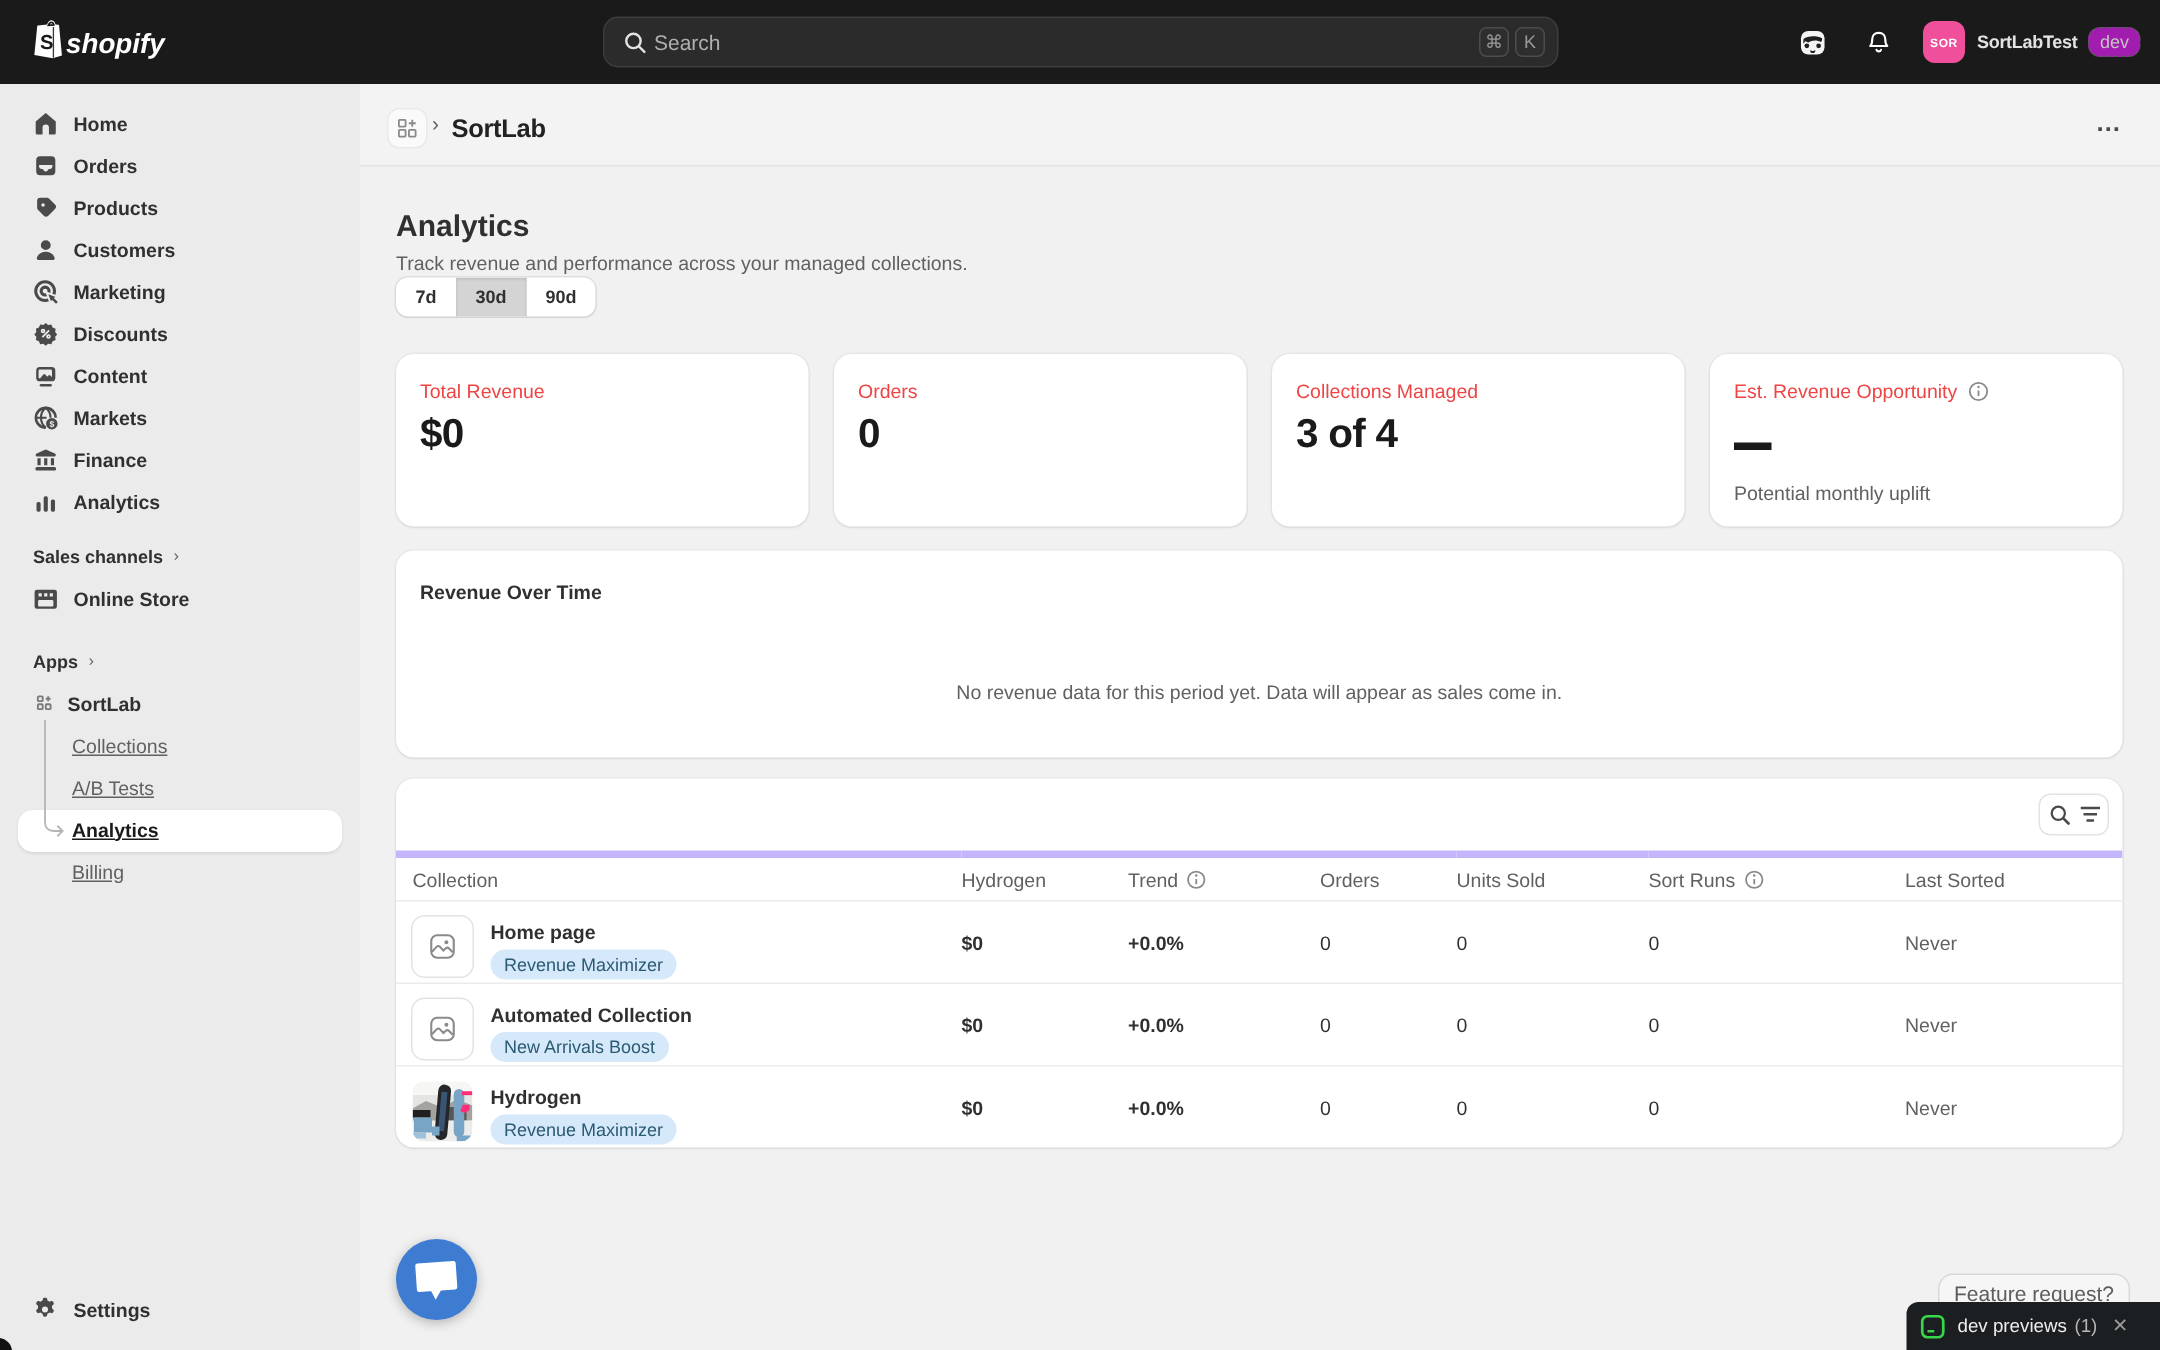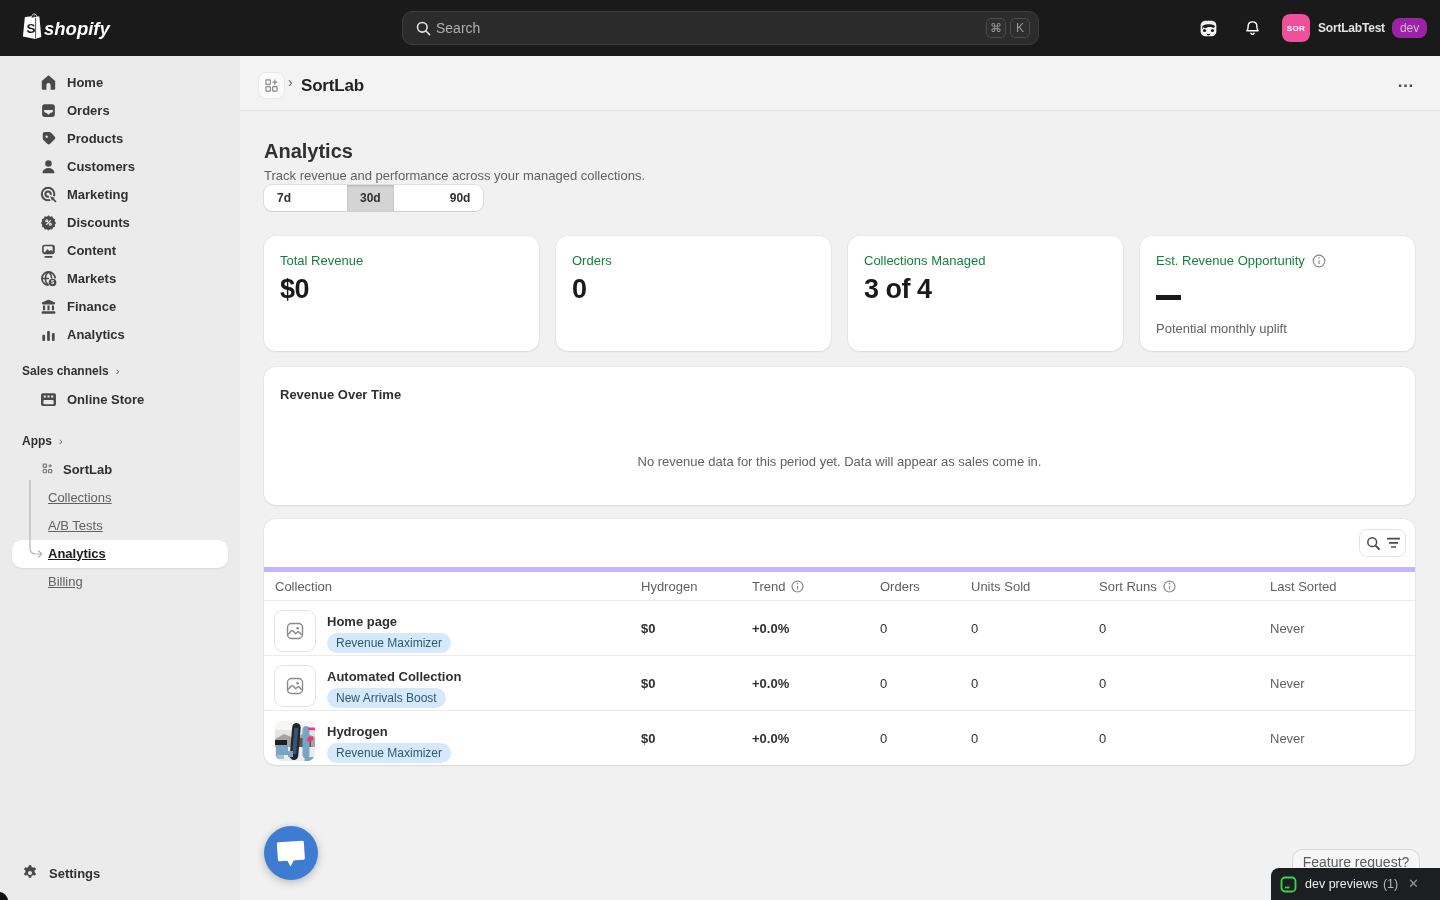--- a/index.html
+++ b/index.html
@@ -10,45 +10,45 @@
 .searchbox { position:absolute; left:402px; top:11px; width:637px; height:34px; background:#2b2b2b; border:1px solid #3d3d3d; border-radius:10px; display:flex; align-items:center; padding:0 8px 0 13px; }
 .searchbox .stext { color:#b0b0b0; font-size:14px; margin-left:5px; flex:1; }
 .kbd { width:20px; height:20px; border:1px solid #4d4d4d; border-radius:5px; background:#2e2e2e; color:#9a9a9a; font-size:12px; display:flex; align-items:center; justify-content:center; margin-left:4px; }
 .tb-ic { position:absolute; top:0; height:56px; display:flex; align-items:center; }
 .avatar { width:28px; height:28px; border-radius:8px; background:#f0509b; color:#fff; font-size:8px; font-weight:600; letter-spacing:.4px; display:flex; align-items:center; justify-content:center; }
 .shopname { color:#e3e3e3; font-size:12px; font-weight:700; letter-spacing:-.2px; margin-left:8px; }
 .devbadge { margin-left:7px; padding:2px 7px; border:1px dashed #5b5b5b; border-radius:8px; background:#a21caf; color:#c4c4c4; font-size:12px; }
 
 .sidebar { position:fixed; top:56px; left:0; width:240px; height:844px; background:#ebebeb; z-index:10; }
 .nav { padding-top:12px; }
-.nav-item { height:28px; display:flex; align-items:center; padding-left:22px; color:#303030; font-size:13px; font-weight:600;margin-left:18px; }
+.nav-item { height:28px; display:flex; align-items:center; padding-left:22px; color:#303030; font-size:13px; font-weight:600; }
 .nav-item svg { width:17px; height:17px; margin-right:10px; flex:none; }
 .nav-head { height:28px; display:flex; align-items:center; padding-left:22px; color:#303030; font-size:12px; font-weight:600; }
 .nav-sub { height:28px; display:flex; align-items:center; padding-left:48px; color:#616161; font-size:13px; font-weight:500;text-decoration:underline; }
 .chev { color:#616161; font-size:11px; margin-left:7px; font-weight:400; }
 .sel { position:absolute; left:12px; top:484px; width:216px; height:28px; background:#fff; border-radius:10px; box-shadow:0 1px 2px rgba(0,0,0,.08); }
 .settings { position:absolute; left:0; bottom:13px; width:240px; height:28px; display:flex; align-items:center; padding-left:22px; color:#303030; font-size:13px; font-weight:600; }
 .settings svg { width:16px; height:16px; margin-right:11px; }
 
 .main { position:fixed; top:56px; left:240px; width:1200px; height:844px; background:#f1f1f1; }
 .crumbbar { height:55px; border-bottom:1px solid #e3e3e3; background:#f3f3f3; position:relative; }
 .appicon { position:absolute; left:19px; top:17px; width:25px; height:25px; background:#fafafa; border-radius:7px; display:flex; align-items:center; justify-content:center; box-shadow:0 0 0 1px rgba(0,0,0,.04); }
 .crumb-sep { position:absolute; left:48px; top:18px; color:#616161; font-size:14px; }
 .crumb-name { position:absolute; left:61px; top:20px; color:#222; font-size:17px; font-weight:bold; letter-spacing:-.2px; }
 .dots { position:absolute; right:25px; top:16px; color:#4a4a4a; font-size:17px; letter-spacing:1px; font-weight:bold; }
 .content { padding:0 25px 0 24px; }
 h1 { font-size:20px; font-weight:bold; color:#303030; padding-top:29px; }
 .sub { font-size:13px; color:#616161; margin-top:5px; }
-.toggle { margin-top:2px; display:inline-flex; height:26px; background:#fff; border-radius:8px; box-shadow:0 0 0 1px rgba(0,0,0,.08), 0 1px 1px rgba(0,0,0,.06); overflow:hidden;gap:43px; }
+.toggle { margin-top:2px; display:inline-flex; height:26px; background:#fff; border-radius:8px; box-shadow:0 0 0 1px rgba(0,0,0,.08), 0 1px 1px rgba(0,0,0,.06); overflow:hidden; }
 .tg { padding:0 13px; display:flex; align-items:center; font-size:12px; font-weight:600; color:#303030; }
 .tg.on { background:#d4d4d4; box-shadow:inset 0 1px 2px rgba(0,0,0,.15); }
 .cards { margin-top:25px; display:grid; grid-template-columns:repeat(4, 1fr); gap:17px; }
 .card { background:#fff; border-radius:12px; box-shadow:0 1px 2px rgba(0,0,0,.07), 0 0 0 1px rgba(0,0,0,.03); }
 .stat { height:115px; padding:17px 16px; }
-.stat .lab { font-size:13px; color:#15803d; display:flex; align-items:center; gap:7px; }
+.stat .lab { font-size:13px; color:#ef4444; display:flex; align-items:center; gap:7px; }
 .stat .val { font-size:27px; font-weight:bold; color:#1a1a1a; margin-top:6px; letter-spacing:-.5px; }
 .stat .dash { width:25px; height:5px; background:#1a1a1a; margin-top:27px; }
 .stat .note { font-size:13px; color:#616161; margin-top:21px; }
 .revcard { margin-top:16px; height:138px; padding:20px 16px 17px; }
 .revcard .title { font-size:13px; font-weight:bold; color:#303030; }
 .revcard .empty { text-align:center; font-size:13px; color:#616161; margin-top:52px; }
 
 .tablecard { margin-top:14px; overflow:hidden; }
 .toolbar { height:48px; position:relative; }
 .sf-btn { position:absolute; right:9px; top:10px; width:47px; height:28px; border:1px solid #e3e3e3; border-radius:8px; background:#fff; display:flex; align-items:center; justify-content:center; gap:6px; }

